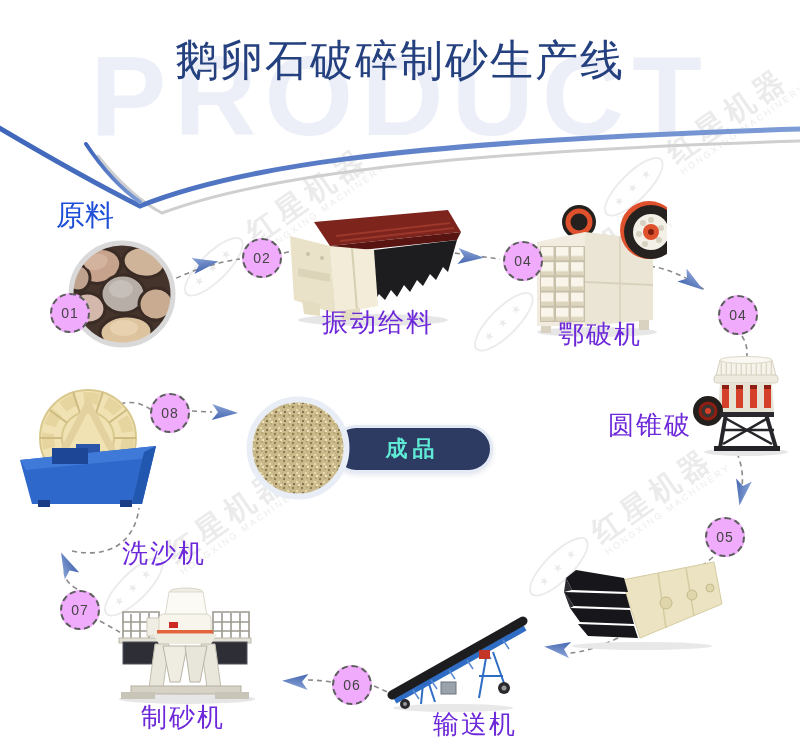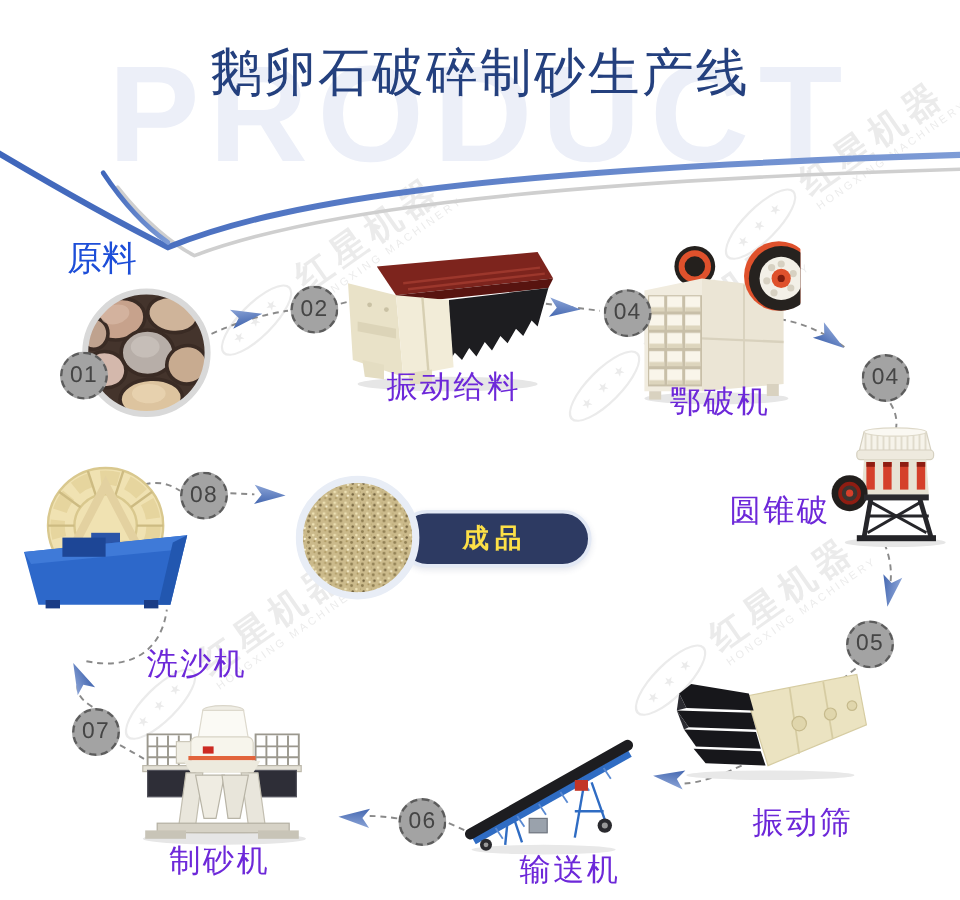--- a/index.html
+++ b/index.html
@@ -19,28 +19,28 @@
   .wm-oval{border:2px solid #dbdbdb;border-radius:50%;padding:6px 12px;font-size:11px;letter-spacing:3px;
            transform:rotate(-10deg);}
   .wm-txt{display:flex;flex-direction:column;line-height:1.1;}
   .wm-cn{font-size:30px;font-weight:bold;letter-spacing:5px;}
   .wm-en{font-size:9px;letter-spacing:2.5px;}
 
   
   .connectors{position:absolute;left:0;top:0;z-index:1;}
   .m{position:absolute;z-index:2;}
   .badge{position:absolute;width:40px;height:40px;box-sizing:border-box;border:2px dashed #5c5c5c;
-         border-radius:50%;background:#a3a3a3;display:flex;align-items:center;justify-content:center;
-         font-size:19px;letter-spacing:1px;color:#454545;z-index:4;}
+         border-radius:50%;background:#f0abfc;display:flex;align-items:center;justify-content:center;
+         font-size:14px;letter-spacing:1px;color:#454545;z-index:4;}
   .mlabel{position:absolute;transform:translateX(-50%);z-index:3;white-space:nowrap;
           font-size:26px;letter-spacing:2px;color:#6d28d9;}
   .raw-label{position:absolute;left:56px;top:196px;z-index:3;font-size:29px;font-weight:normal;color:#1d4ed8;}
   .pill{position:absolute;left:332px;top:425px;width:161px;height:48px;box-sizing:border-box;z-index:1;
         background:#2d3a62;border:3px solid #e3e9f5;border-radius:26px;box-shadow:0 2px 5px rgba(40,60,110,.12);
-        display:flex;align-items:center;justify-content:center;color:#fde047;font-size:22px;font-weight:bold;letter-spacing:5px;font-family:Liberation Mono, monospace;}
+        display:flex;align-items:center;justify-content:center;color:#5eead4;font-size:22px;font-weight:bold;letter-spacing:5px;font-family:Liberation Mono, monospace;}
   .sand-top{z-index:2;}
 </style>
 </head>
 <body>
 
 <div class="canvas">
 
   <div class="bg-word">PRODUCT</div>
   <h1 class="title">鹅卵石破碎制砂生产线</h1>
 
@@ -384,18 +384,17 @@
   <div class="badge" style="left:718px;top:295px">04</div>
   <div class="badge" style="left:705px;top:517px">05</div>
   <div class="badge" style="left:332px;top:665px">06</div>
   <div class="badge" style="left:60px;top:590px">07</div>
   <div class="badge" style="left:150px;top:393px">08</div>
 
   <div class="raw-label">原料</div>
   <div class="mlabel" style="left:378px;top:305px">振动给料</div>
   <div class="mlabel" style="left:600px;top:317px">鄂破机</div>
   <div class="mlabel" style="left:650px;top:408px">圆锥破</div>
-  <div class="mlabel" style="left:669px;top:668px">振动筛</div>
   <div class="mlabel" style="left:475px;top:707px">输送机</div>
   <div class="mlabel" style="left:183px;top:700px">制砂机</div>
   <div class="mlabel" style="left:164px;top:536px">洗沙机</div>
 
 </div>
 
 </body></html>

